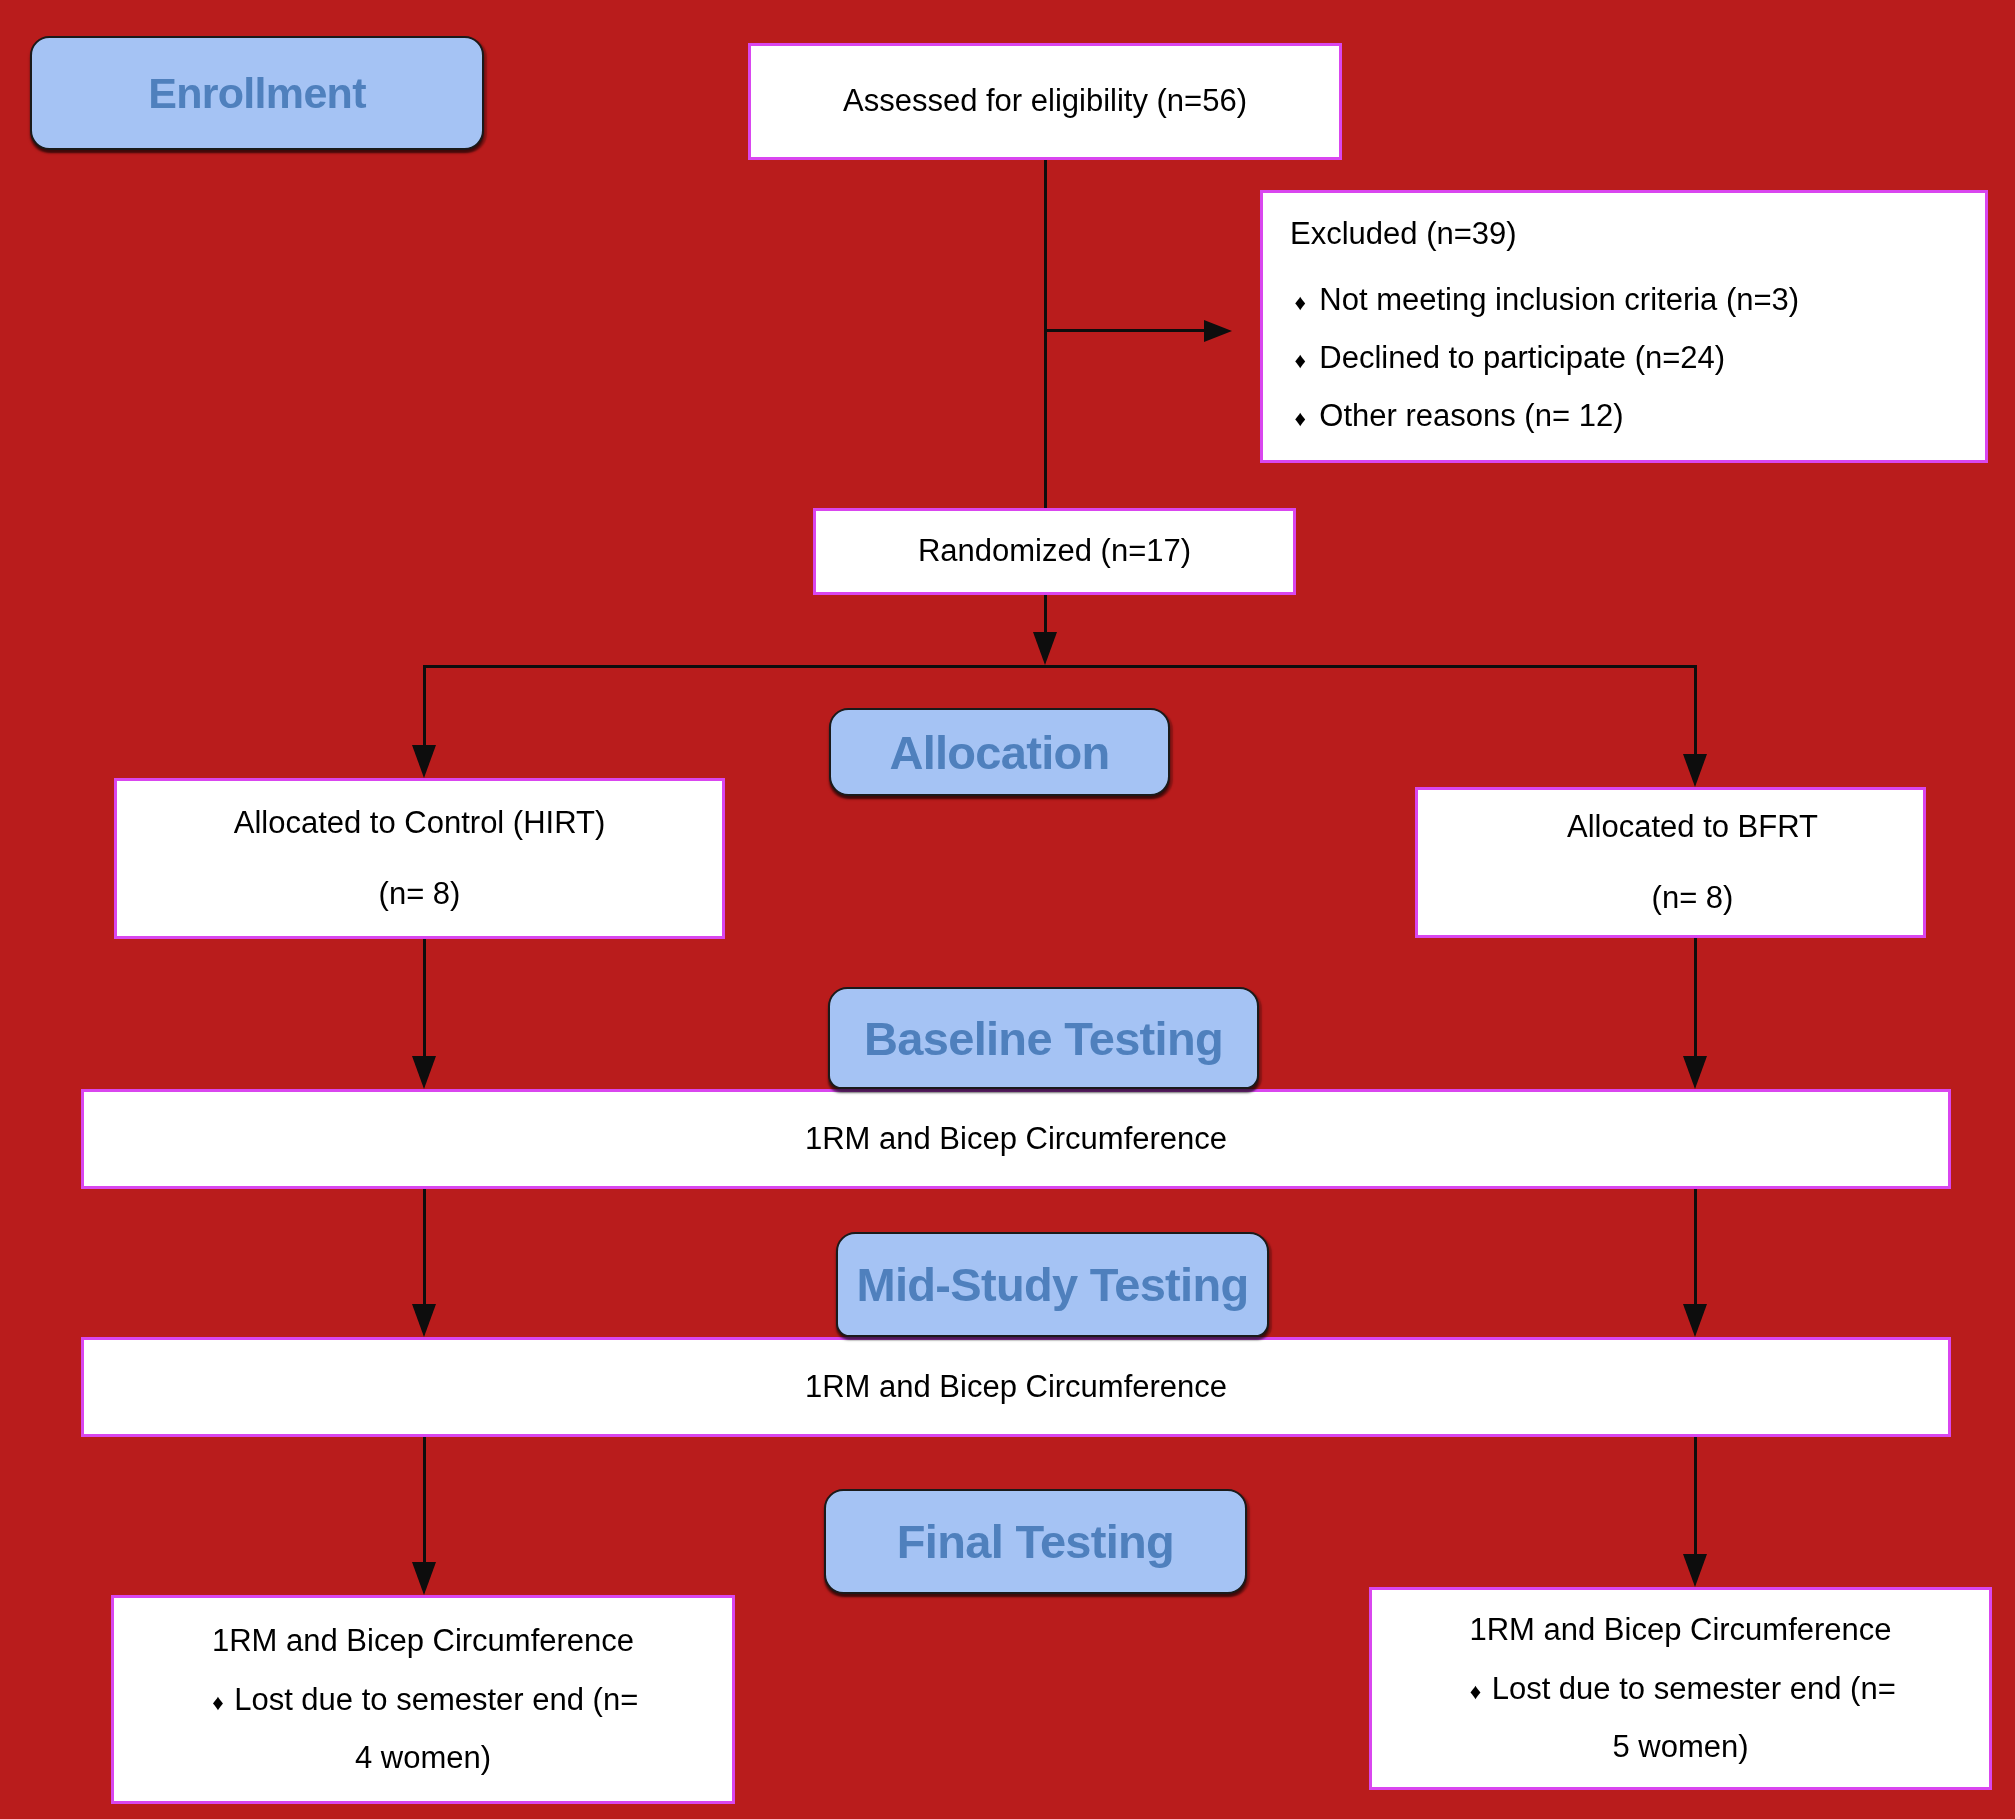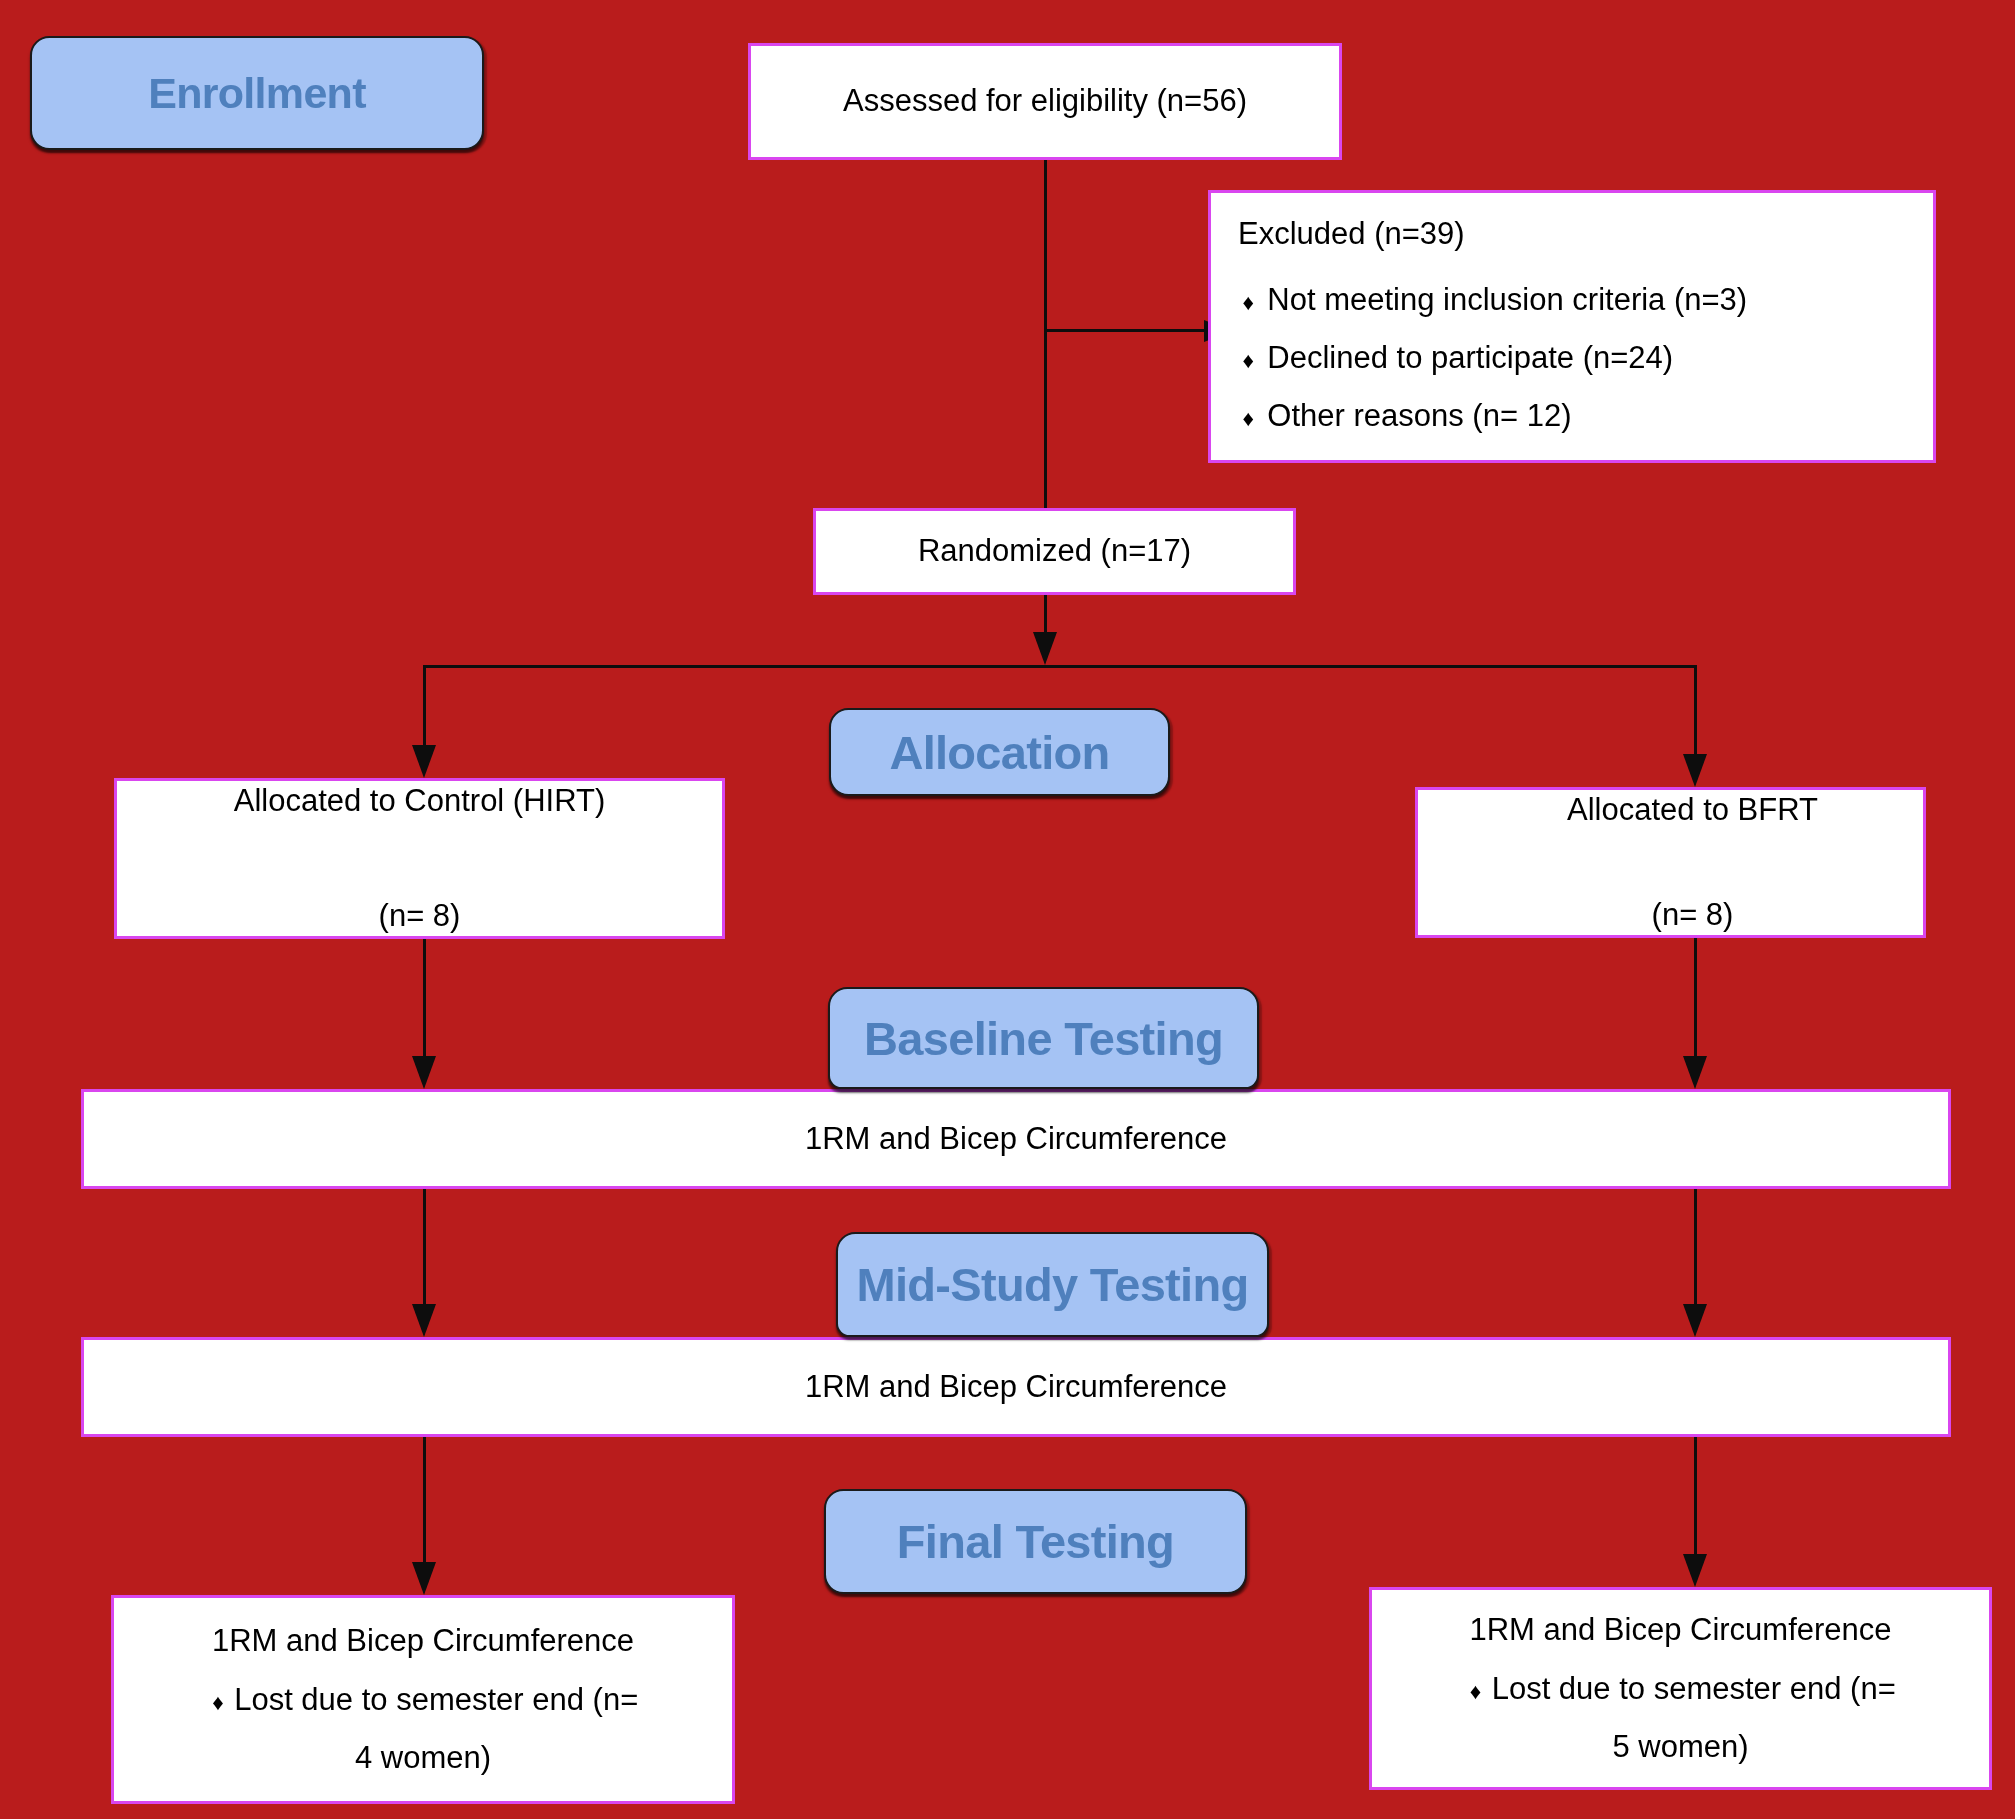--- a/index.html
+++ b/index.html
@@ -54,21 +54,21 @@
       border-left:12.7px solid transparent;border-right:12.7px solid transparent;
       border-top:33px solid #0d0d0d;z-index:2;}
   .ar{position:absolute;width:0;height:0;
       border-top:11.2px solid transparent;border-bottom:11.2px solid transparent;
       border-left:28px solid #0d0d0d;z-index:2;}
   
   .excl-title{line-height:1.2;margin-bottom:9px;}
   .bullet-row{display:flex;align-items:baseline;margin-top:18px;}
   .bullet-glyph{font-size:22.4px;margin:0 13.4px 0 4.5px;flex:0 0 auto;}
   
-  .twoline{row-gap:31px;justify-content:space-between;}
+  .twoline{row-gap:31px;}
   
   .threeline{row-gap:15px;line-height:1.4;}
   .inline-bullet .bullet-glyph{font-size:22.4px;margin-right:10.5px;}
 </style>
 </head>
 <body>
 
 <div id="canvas">
 
   <div class="ln" style="left:1044px;top:160px;width:3px;height:348px;"></div>
@@ -112,21 +112,21 @@
     <span>Mid-Study Testing</span>
   </div>
   <div class="pill" style="left:824px;top:1489px;width:423px;height:105px;">
     <span>Final Testing</span>
   </div>
 
   <div class="wbox" style="left:748px;top:43px;width:594px;height:117px;">
     <span>Assessed for eligibility (n=56)</span>
   </div>
 
-  <div class="wbox left-align" style="left:1208px;top:190px;width:728px;height:273px;">
+  <div class="wbox left-align" style="left:1260px;top:190px;width:728px;height:273px;">
     <div class="excl-title">Excluded (n=39)</div>
     <div class="bullet-row">
       <span class="bullet-glyph">♦</span>
       <span>Not meeting inclusion criteria (n=3)</span>
     </div>
     <div class="bullet-row">
       <span class="bullet-glyph">♦</span>
       <span>Declined to participate (n=24)</span>
     </div>
     <div class="bullet-row">

